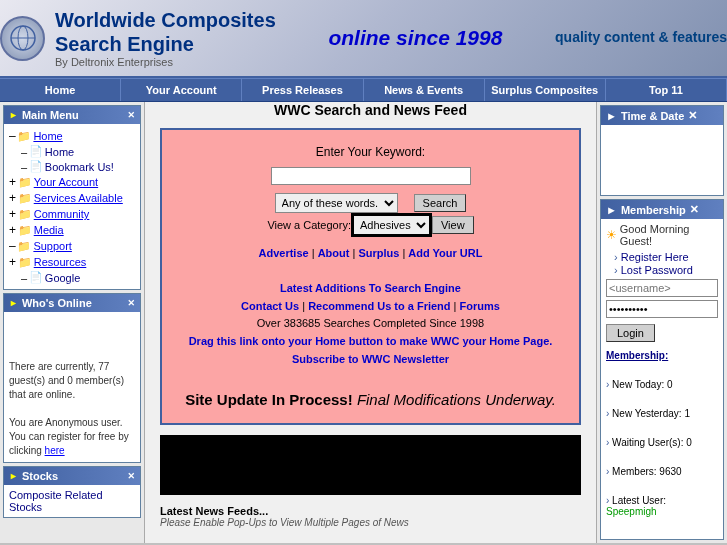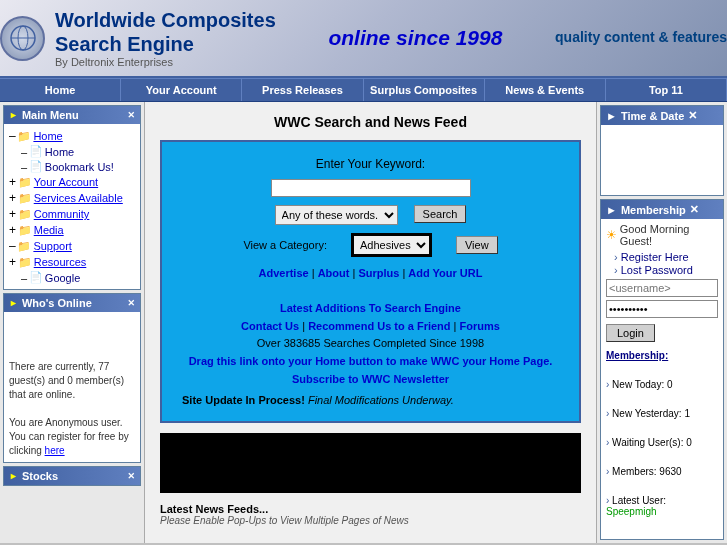--- a/index.html
+++ b/index.html
@@ -34,35 +34,35 @@
     .menu-item { padding: 1px 2px; cursor: pointer; color: #000; display: flex; align-items: center; gap: 2px; }
     .menu-item a { color: #000080; text-decoration: none; }
     .menu-folder { display: flex; align-items: center; gap: 2px; cursor: pointer; padding: 1px 2px; }
     .menu-folder .icon { font-size: 12px; }
     .indent { padding-left: 12px; }
     .whois-text { padding: 4px 5px; font-size: 10px; color: #333; line-height: 1.4; margin-top: 44px; }
     .whois-text a { color: blue; }
 
     
     .center-content { flex: 1; background: #f0f0f0; border-right: 1px solid #aaa; }
-    .center-title { text-align: center; font-size: 14px; font-weight: bold; padding: 12px 5px 5px; color: #000; }
-    .search-box { border: 2px solid #4060a0; margin: 5px 15px; padding: 15px 20px; background: #0ea5e9; }
+    .center-title { text-align: center; font-size: 14px; font-weight: bold; padding: 0 5px 5px; color: #000; }
+    .search-box { border: 2px solid #4060a0; margin: 5px 15px; padding: 15px 20px; background: #fca5a5; }
     .search-label { text-align: center; font-size: 12px; margin-bottom: 8px; }
     .search-input-row { text-align: center; margin-bottom: 8px; }
     .search-input-row input[type=text] { width: 200px; border: 1px solid #888; padding: 2px; font-size: 11px; }
-    .search-mode-row { text-align: center; margin-bottom: 8px; display: flex; align-items: flex-start; justify-content: center; gap: 16px; }
+    .search-mode-row { text-align: center; display: flex; align-items: center; justify-content: center; gap: 16px; }
     .search-mode-row select { font-size: 11px; border: 1px solid #888; padding: 2px; }
     .search-mode-row button { background: #d0d0d0; border: 1px outset #888; font-size: 11px; padding: 2px 8px; cursor: pointer; }
-    .category-row { display: flex; align-items: center; justify-content: center; gap: 24px; margin-bottom: 8px; }
+    .category-row { display: flex; align-items: center; justify-content: center; gap: 0; margin-bottom: 8px; }
     .category-row label { font-size: 11px; }
     .category-row select { font-size: 11px; border: 3px solid #000000; padding: 2px; }
     .category-row button { background: #d0d0d0; border: 1px outset #888; font-size: 11px; padding: 2px 8px; cursor: pointer; }
     .search-links { text-align: center; font-size: 11px; margin: 5px 0; line-height: 1.6; }
     .search-links a { color: #0000cc; text-decoration: none; font-weight: bold; }
-    .site-update { text-align: left; font-size: 11px; font-weight: bold; margin-top: 6px; }
+    .site-update { text-align: center; font-size: 15px; font-weight: bold; margin-top: 23px; }
     .site-update em { font-style: italic; font-weight: normal; }
     .black-box { background: #000; height: 60px; margin: 10px 15px 5px; }
     .latest-news { padding: 5px 15px; }
     .latest-news-title { font-size: 11px; font-weight: bold; }
     .latest-news-text { font-size: 10px; color: #555; font-style: italic; }
 
     
     .right-sidebar { width: 130px; min-width: 130px; background: #e8e8e8; }
     .right-box { border: 1px solid #6080a0; margin: 3px; background: white; }
     .right-box-header { background: linear-gradient(to right, #4060a0, #6080c0); color: white; font-size: 11px; font-weight: bold; padding: 3px 5px; display: flex; align-items: center; gap: 4px; }
@@ -105,22 +105,22 @@
   <div class="header-center">
     <div class="online">online since 1998</div>
   </div>
   <div class="header-right">quality content &amp; features</div>
 </div>
 
 <div class="nav-bar">
   <a class="nav-item" href="#">Home</a>
   <a class="nav-item" href="#">Your Account</a>
   <a class="nav-item" href="#">Press Releases</a>
+  <a class="nav-item" href="#">News &amp; Events</a>
   <a class="nav-item" href="#">Surplus Composites</a>
-  <a class="nav-item" href="#">News &amp; Events</a>
   <a class="nav-item" href="#">Top 11</a>
 </div>
 
 <div class="main-layout">
 
   <div class="left-sidebar">
     <div class="sidebar-box">
       <div class="sidebar-box-header">
         <span class="arrow">►</span>
         <span>Main Menu</span>
@@ -196,20 +196,23 @@
         <span>You are Anonymous user. You can register for free by clicking</span>
         <a href="#">here</a>
       </div>
     </div>
 
     <div class="stocks-box">
       <div class="sidebar-box-header">
         <span class="arrow">►</span>
         <span>Stocks</span>
         <span class="close-x">✕</span>
+      </div>
+      <div class="stocks-content">
+        <a href="#">Composite Related Stocks</a>
       </div>
     </div>
   </div>
 
   <div class="center-content">
     <div class="center-title">WWC Search and News Feed</div>
     <div class="search-box">
       <div class="search-label">Enter Your Keyword:</div>
       <div class="search-input-row">
         <input type="text" style="">

